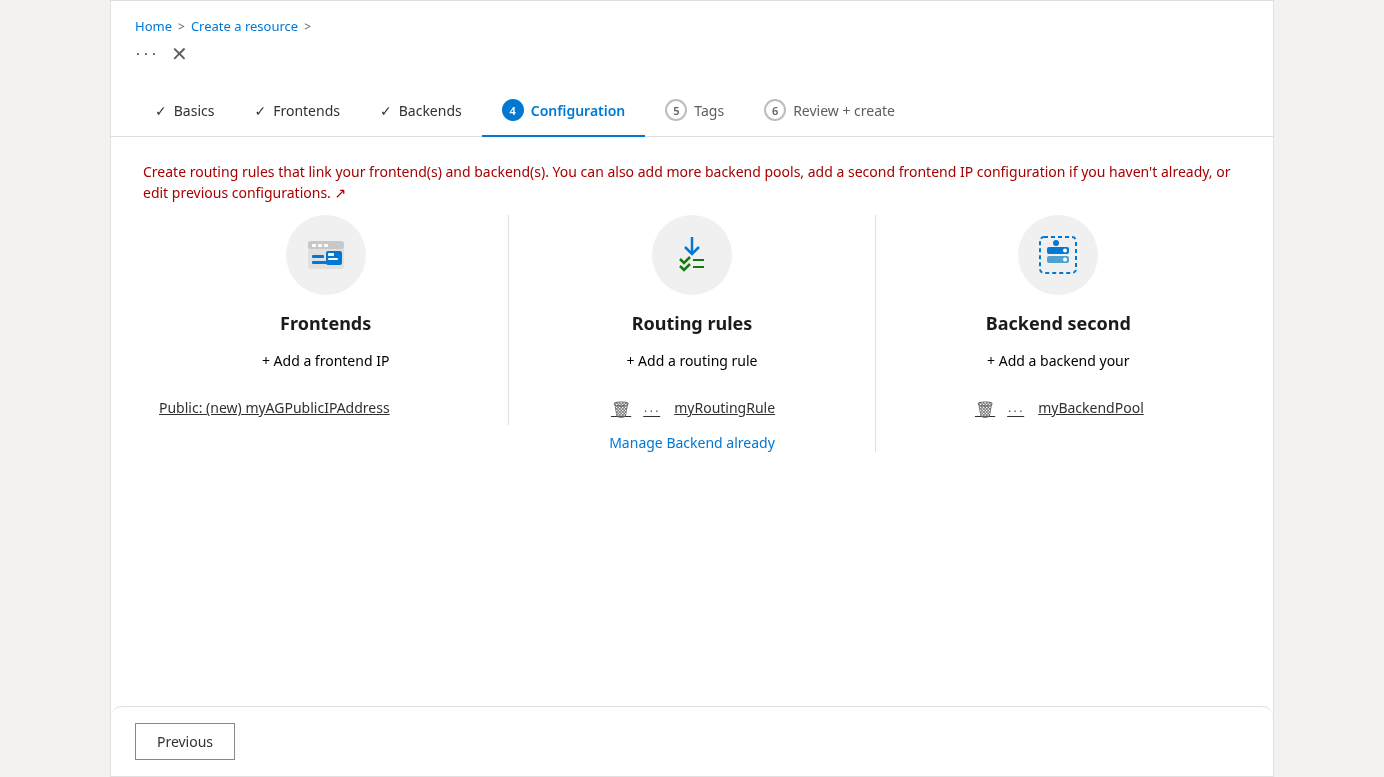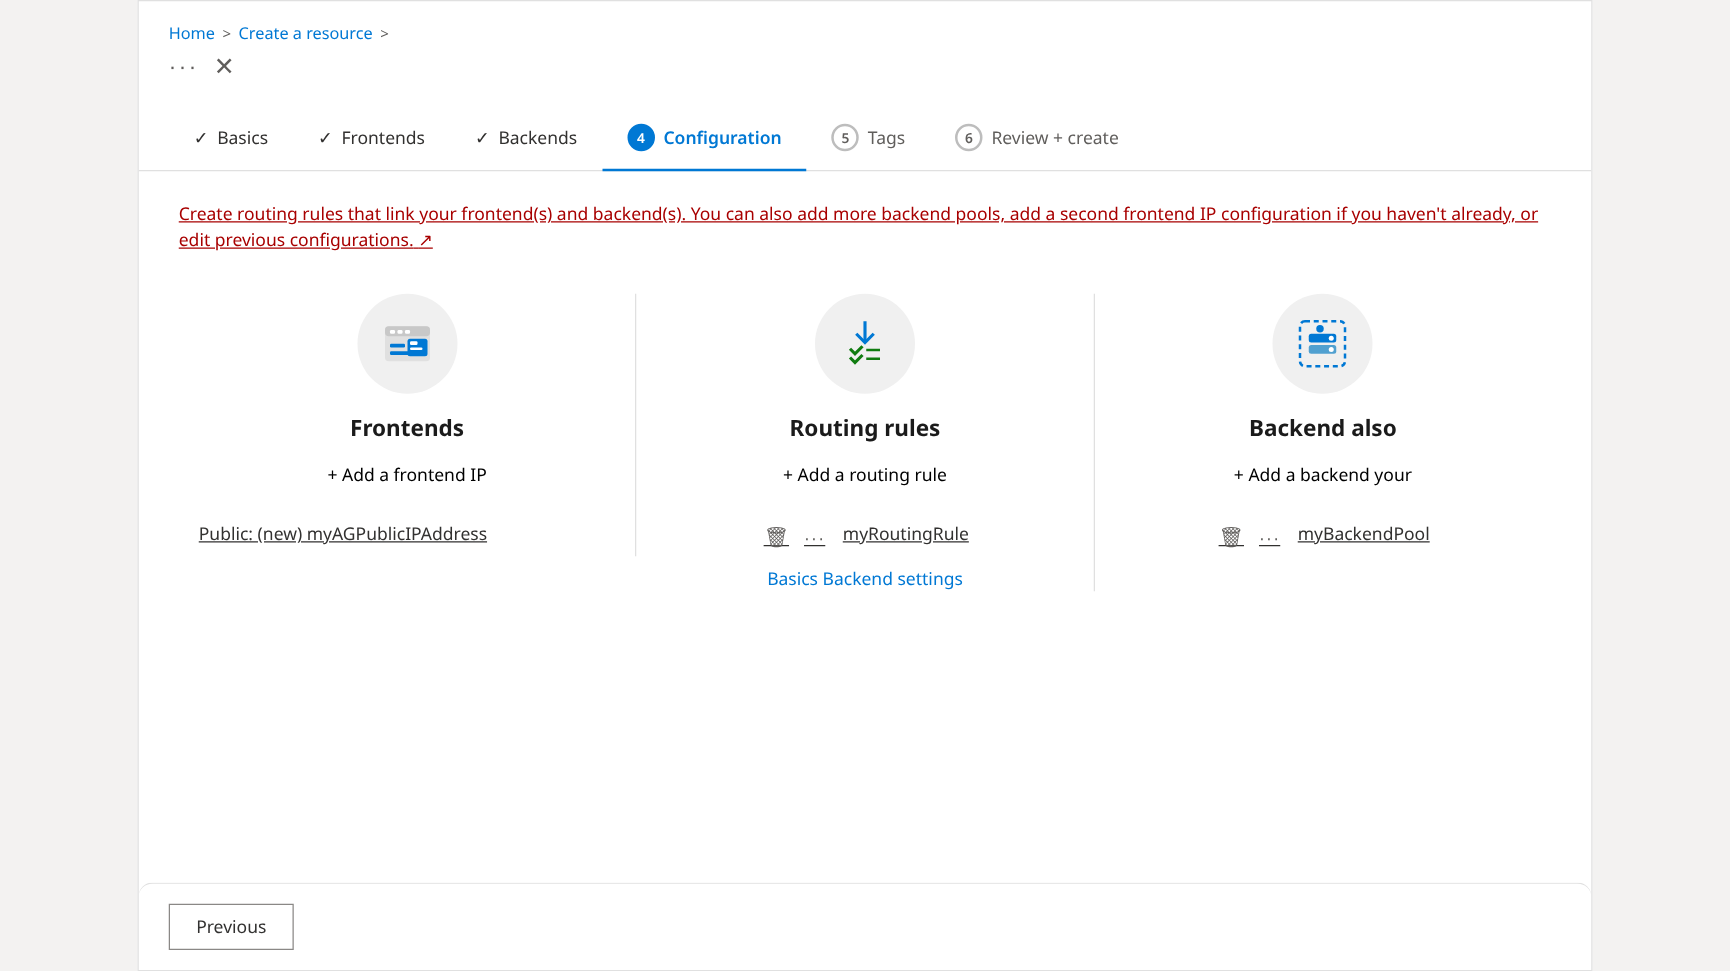--- a/index.html
+++ b/index.html
@@ -124,22 +124,21 @@
     }
     .panel-body {
       padding: 24px 32px;
       flex: 1;
     }
     .description {
       color: #a80000;
       font-size: 14px;
       line-height: 1.5;
       max-width: 1200px;
-      margin-bottom: 32px;
-      text-decoration: underline;
+      margin-bottom: 12px;
     }
     .description a {
       color: #a80000;
     }
     .columns {
       display: flex;
       gap: 0;
       align-items: flex-start;
     }
     .column {
@@ -335,39 +334,39 @@
         </div>
         <div class="col-title">Routing rules</div>
         <a class="col-add-link">+ Add a routing rule</a>
         <div class="col-item center-item">
           <div class="item-actions">
             <button class="trash-btn">🗑</button>
             <button class="ellipsis-btn">···</button>
           </div>
           <span>myRoutingRule</span>
         </div>
-        <a class="manage-link">Basics Backend settings</a>
+        <a class="manage-link">Manage Backend already</a>
       </div>
 
       <div class="column">
         <div class="col-icon">
 
           <svg viewBox="0 0 44 44">
             <rect x="4" y="4" width="36" height="36" rx="4" fill="none" stroke="#0078d4" stroke-width="2" stroke-dasharray="4,3"></rect>
 
             <rect x="11" y="14" width="22" height="7" rx="2" fill="#0078d4"></rect>
             <rect x="11" y="23" width="22" height="7" rx="2" fill="#50a0d0"></rect>
             <circle cx="29" cy="17.5" r="2" fill="#fff"></circle>
             <circle cx="29" cy="26.5" r="2" fill="#fff"></circle>
 
             <circle cx="20" cy="10" r="3" fill="#0078d4"></circle>
             <path d="M15 18 Q20 14 25 18" fill="#0078d4"></path>
           </svg>
         </div>
-        <div class="col-title">Backend also</div>
+        <div class="col-title">Backend second</div>
         <a class="col-add-link">+ Add a backend your</a>
         <div class="col-item center-item">
           <div class="item-actions">
             <button class="trash-btn">🗑</button>
             <button class="ellipsis-btn">···</button>
           </div>
           <span>myBackendPool</span>
         </div>
       </div>
     </div>

